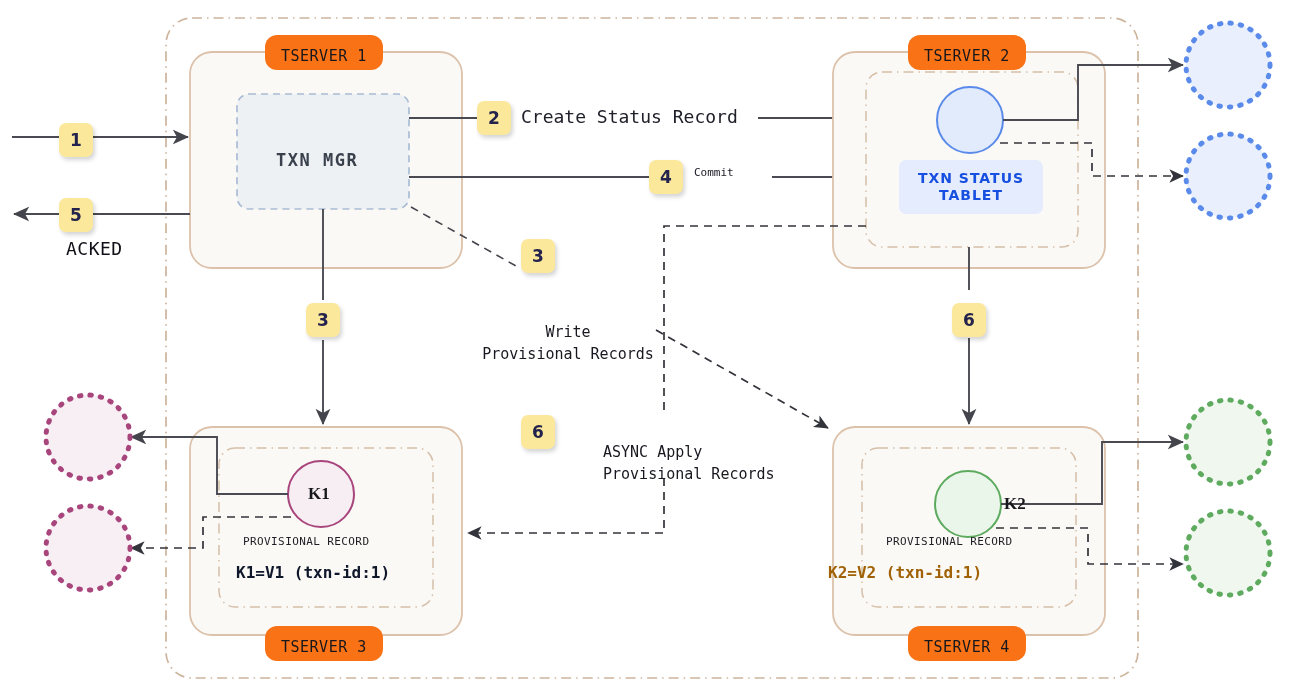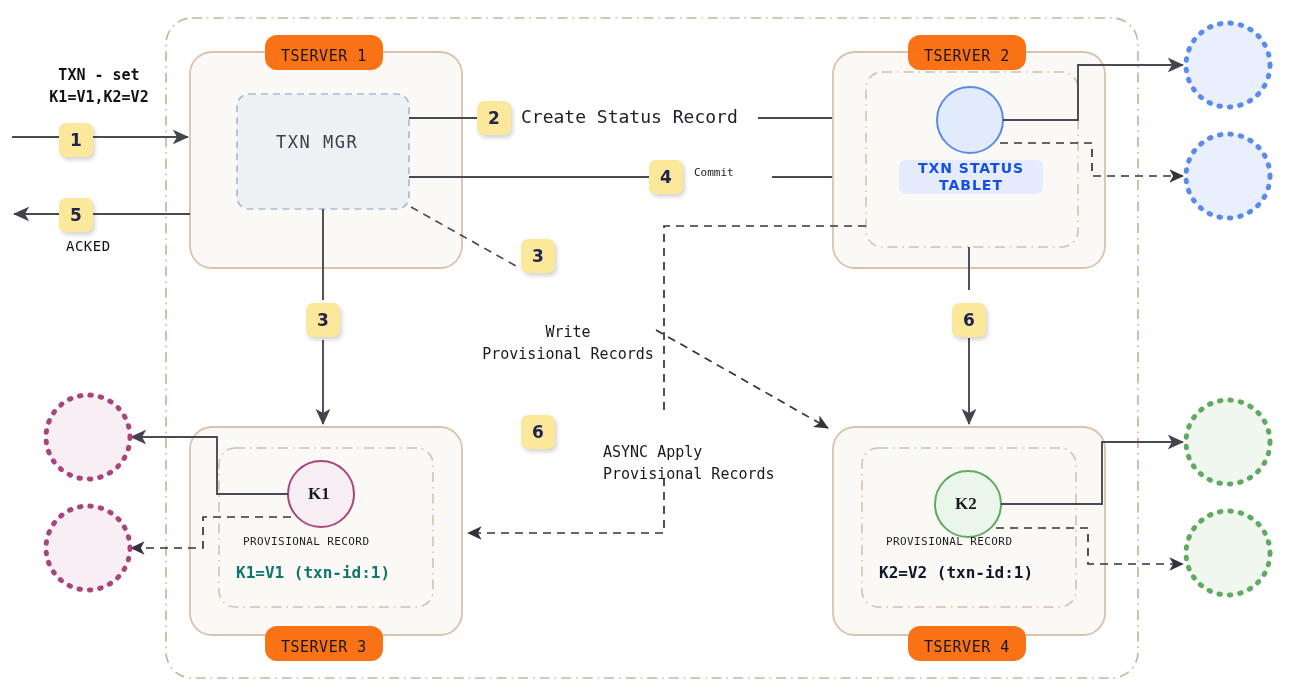--- a/index.html
+++ b/index.html
@@ -62,21 +62,21 @@
   }
   .tablet-chip {
     position: absolute;
     background: #e4ecfd;
     color: #1750e0;
     font-weight: bold;
     font-size: 14px;
     letter-spacing: 1px;
     text-align: center;
     border-radius: 7px;
-    padding: 0 14px;
+    padding: 10px 14px;
     line-height: 17px;
     font-family: "DejaVu Sans", "Liberation Sans", sans-serif;
   }
   .circ-label {
     position: absolute;
     font-weight: bold;
     font-size: 17px;
     color: #18181c;
     font-family: Liberation Serif, serif;
   }
@@ -105,21 +105,21 @@
     position: absolute;
     font-size: 15px;
     font-weight: bold;
     color: #101018;
     text-align: center;
     line-height: 22px;
     white-space: pre;
   }
   .acked {
     position: absolute;
-    font-size: 14px;
+    font-size: 18px;
     color: #101018;
     letter-spacing: 0.5px;
   }
 </style>
 </head>
 <body>
 
 <div id="stage">
 
   <svg id="canvas" viewBox="0 0 1296 698">
@@ -187,44 +187,42 @@
 
     <circle cx="1228" cy="442" r="42" fill="#eff7ee" stroke="#5eaa5e" stroke-width="5" stroke-dasharray="1.5 9" stroke-linecap="round"></circle>
     <circle cx="1228" cy="553" r="42" fill="#eff7ee" stroke="#5eaa5e" stroke-width="5" stroke-dasharray="1.5 9" stroke-linecap="round"></circle>
 
     <path d="M656,330 L828,428" fill="none" stroke="#33333b" stroke-width="1.7" stroke-dasharray="8 6" marker-end="url(#arrowDash)"></path>
 
     <path d="M866,226 L664,226 L664,412" fill="none" stroke="#33333b" stroke-width="1.7" stroke-dasharray="8 6"></path>
     <path d="M664,478 L664,533 L468,533" fill="none" stroke="#33333b" stroke-width="1.7" stroke-dasharray="8 6" marker-end="url(#arrowDash)"></path>
   </svg>
 
-  <div class="intro" style="left:14px; top:64px; width:170px;">TXN - set
-K1=V1,K2=V2</div>
   <div class="acked" style="left:66px; top:238px;">ACKED</div>
 
   <div class="tserver-tag" style="left:265px; top:35px;">TSERVER 1</div>
   <div class="tserver-tag" style="left:908px; top:35px;">TSERVER 2</div>
   <div class="tserver-tag" style="left:265px; top:626px;">TSERVER 3</div>
   <div class="tserver-tag" style="left:908px; top:626px;">TSERVER 4</div>
 
-  <div class="txnmgr-label" style="left:276px; top:132px;">TXN MGR</div>
+  <div class="txnmgr-label" style="left:276px; top:150px;font-weight:bold;">TXN MGR</div>
 
   <div class="tablet-chip" style="left:899px; top:160px; width:116px;">
     <span style="white-space:pre-line;">TXN STATUS
 TABLET</span>
   </div>
 
   <div class="circ-label" style="left:308px; top:484px;">K1</div>
-  <div class="circ-label" style="left:955px; top:494px;">K2</div>
+  <div class="circ-label" style="left:1004px; top:494px;">K2</div>
 
   <div class="pr-title" style="left:243px; top:535px;">PROVISIONAL RECORD</div>
-  <div class="pr-val" style="left:236px; top:563px; color:#0f766e;">K1=V1 (txn-id:1)</div>
+  <div class="pr-val" style="left:236px; top:563px; color:#0f172a;">K1=V1 (txn-id:1)</div>
 
   <div class="pr-title" style="left:886px; top:535px;">PROVISIONAL RECORD</div>
-  <div class="pr-val" style="left:879px; top:563px; color:#0f172a;">K2=V2 (txn-id:1)</div>
+  <div class="pr-val" style="left:828px; top:563px; color:#a16207;">K2=V2 (txn-id:1)</div>
 
   <div class="lbl" style="left:521px; top:106px; font-size:18px;">Create Status Record</div>
   <div class="lbl" style="left:694px; top:166px; font-size:11px;">Commit</div>
   <div class="flow-title" style="left:463px; top:284px; width:210px;margin-top:37px;">Write
 Provisional Records</div>
   <div class="flow-title" style="left:570px; top:441px; width:200px; text-align:left;margin-left:33px;">ASYNC Apply
 Provisional Records</div>
 
   <div class="badge" style="left:59px; top:123px;">1</div>
   <div class="badge" style="left:477px; top:101px;">2</div>

